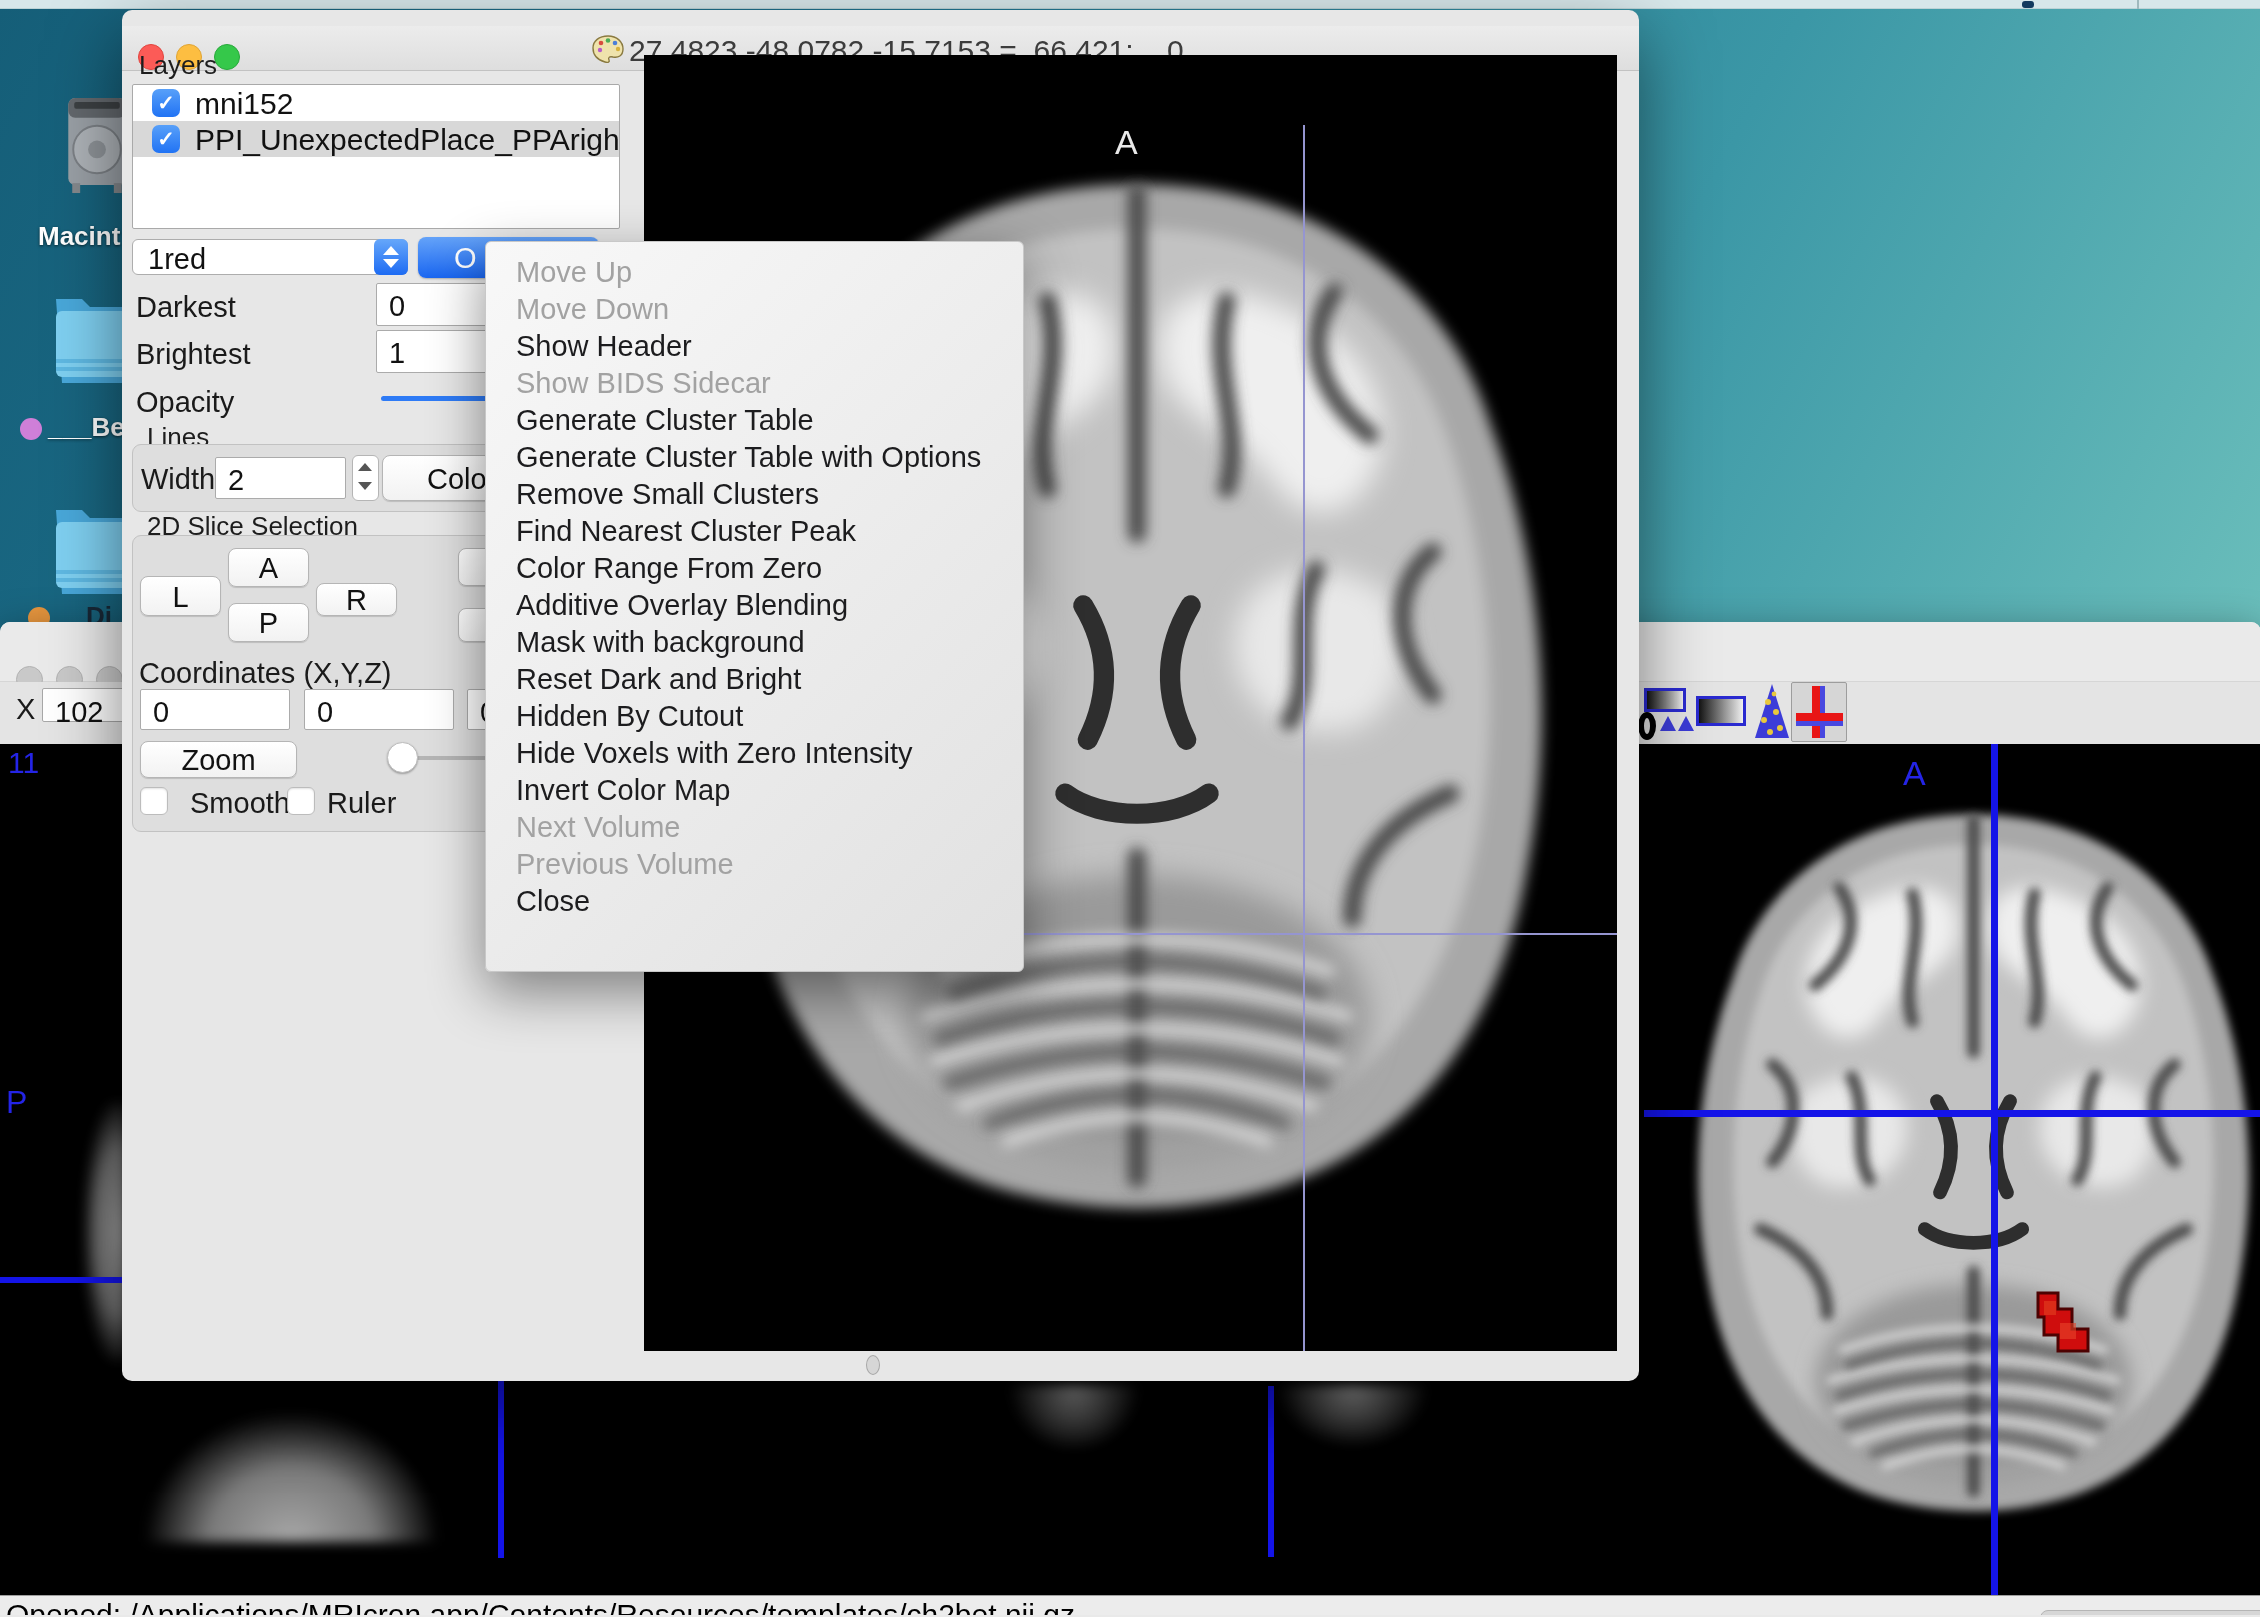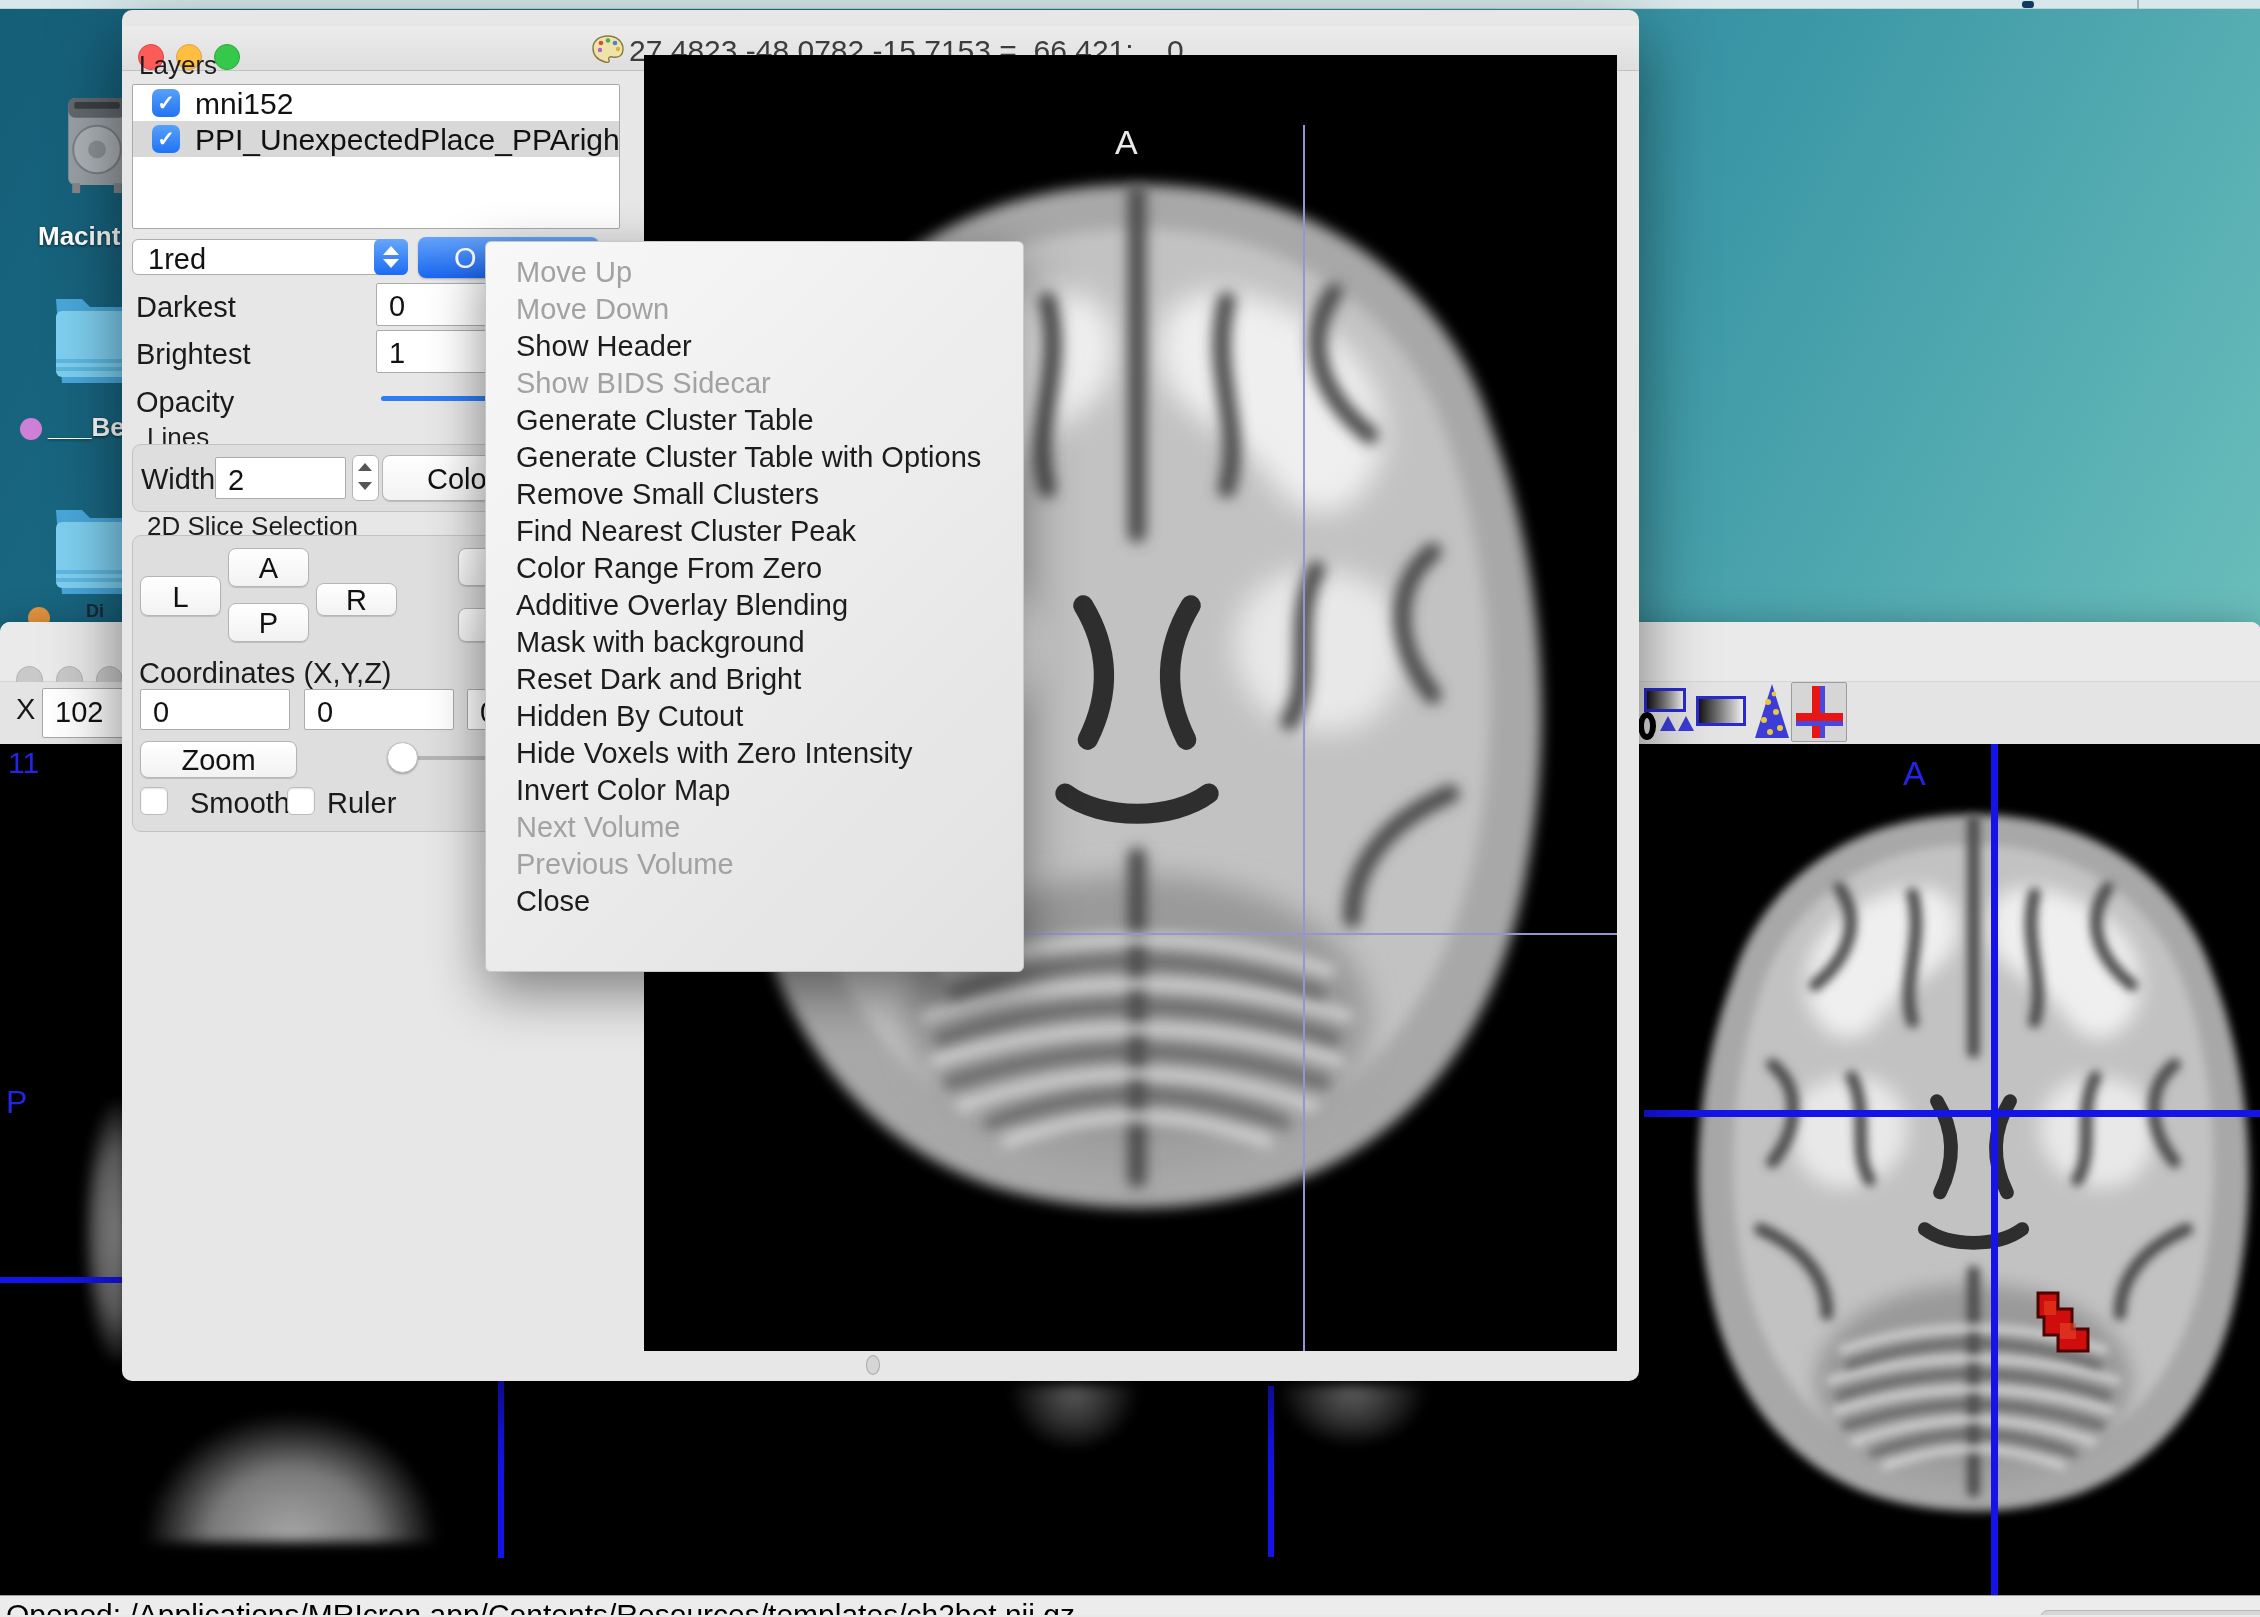--- a/index.html
+++ b/index.html
@@ -16,21 +16,21 @@
   
   .icon-label { color:#fff; font-weight:bold; font-size:26px; text-shadow:0 1px 3px rgba(0,0,0,.65); white-space:nowrap; }
   .dot { border-radius:50%; }
 
   
   .bg-window { left:0; top:622px; width:2261px; height:996px; background:#e9e9e9; border-radius:10px 10px 0 0; box-shadow:0 10px 40px rgba(0,0,0,.4); }
   .bgw-titlebar { left:0; top:0; width:100%; height:60px; background:#eaeaea; border-radius:10px 10px 0 0; border-bottom:1px solid #d6d6d6; }
   .bgw-light { top:44px; width:27px; height:27px; border-radius:50%; background:#c9c9c9; border:1px solid #b2b2b2; }
   .bgw-toolbar { left:0; top:60px; width:100%; height:63px; background:#e4e4e4; border-bottom:1px solid #c9c9c9; }
   .bgw-xlabel { left:16px; top:71px; font-size:29px; color:#1a1a1a; }
-  .bgw-xfield { left:42px; top:66px; width:82px; height:50px; background:#fff; border:1px solid #a8a8a8; border-radius:2px; font-size:29px; color:#111; padding:7px 0 0 12px; }
+  .bgw-xfield { left:42px; top:66px; width:82px; height:34px; background:#fff; border:1px solid #a8a8a8; border-radius:2px; font-size:29px; color:#111; padding:7px 0 0 12px; }
   .bgw-viewport { left:0; top:122px; width:2261px; height:851px; background:#000; overflow:hidden; }
   .bgw-statusbar { left:0; top:973px; width:2261px; height:20px; background:#ececec; border-top:1px solid #9e9e9e; overflow:hidden; }
   .status-text { left:6px; top:2px; font-size:30px; color:#000; white-space:nowrap; }
   .scroll-thumb { left:2040px; top:14px; width:239px; height:16px; background:#d6d6d6; border:1px solid #b5b5b5; border-radius:9px; }
 
   .blue-label { color:#2424e6; font-size:32px; }
   .xh-blue { background:#1414e8; }
   .gray-blob { filter:blur(6px); }
 
   
@@ -183,21 +183,21 @@
 <div class="abs" style="left:52px; top:496px; width:80px; height:98px;">
   <svg width="80" height="98" viewBox="0 0 80 98">
     <path d="M4,14 h26 l8,8 h60 v70 a6,6 0 0 1 -6,6 h-82 z" fill="#49a8da"></path>
     <rect x="4" y="26" width="98" height="66" rx="6" fill="#7fd0f1"></rect>
     <rect x="4" y="74" width="98" height="4" fill="#5fb9e3"></rect>
     <rect x="4" y="82" width="98" height="4" fill="#5fb9e3"></rect>
   </svg>
 </div>
 
 <div class="abs dot" style="left:28px; top:607px; width:22px; height:22px; background:#e8973f;"></div>
-<div class="abs" style="left:86px; top:601px; font-size:18px; font-weight:bold; color:#1a2b3a;">Di</div>
+<div class="abs" style="left:86px; top:601px; font-size:26px; font-weight:bold; color:#1a2b3a;">Di</div>
 
 <div class="abs bg-window">
   <div class="abs bgw-titlebar">
     <div class="abs bgw-light" style="left:16px;"></div>
     <div class="abs bgw-light" style="left:56px;"></div>
     <div class="abs bgw-light" style="left:96px;"></div>
   </div>
 
   <div class="abs bgw-toolbar"></div>
   <div class="abs bgw-xlabel">X</div>

